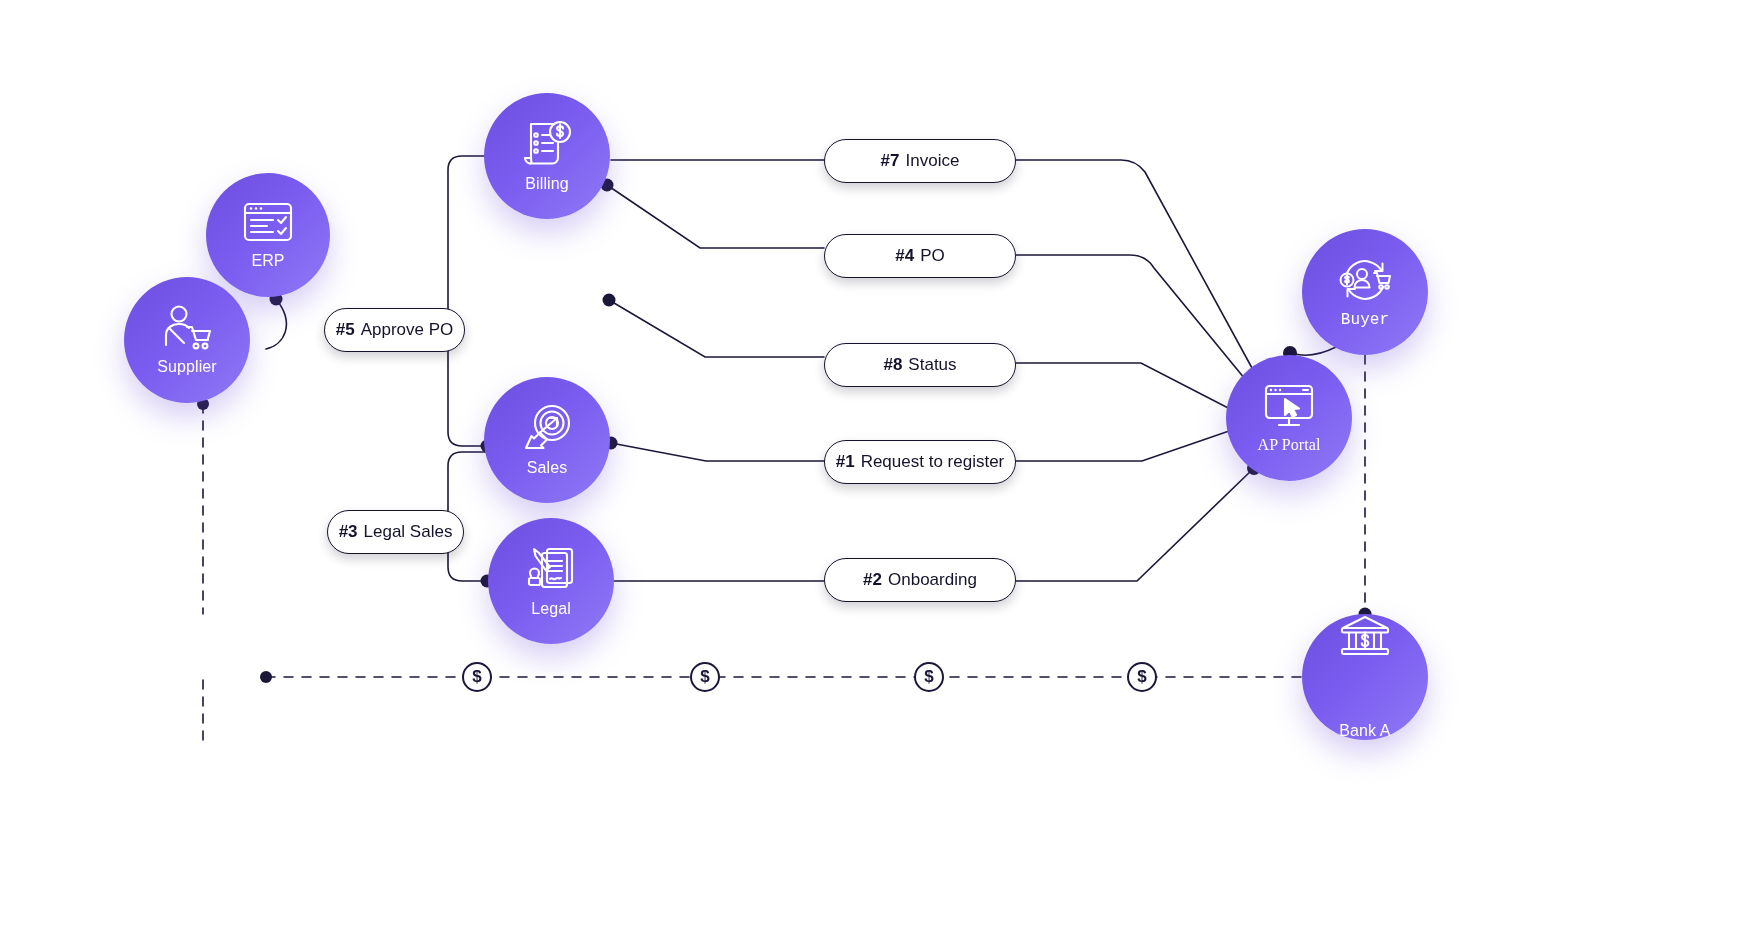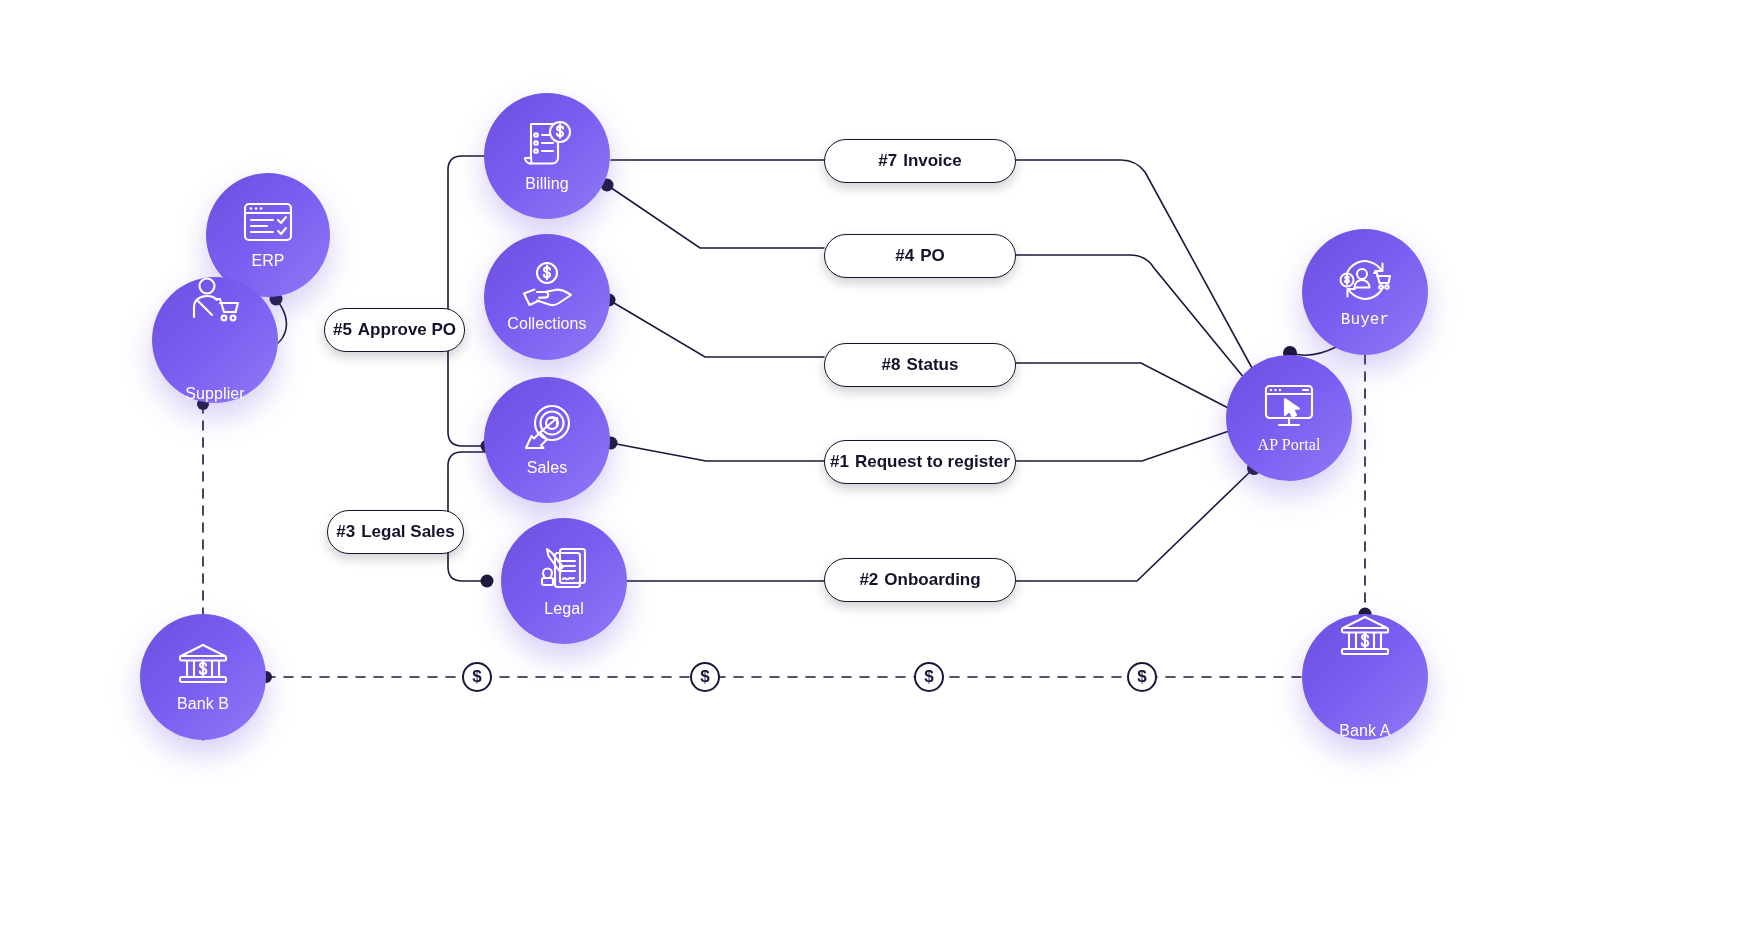--- a/index.html
+++ b/index.html
@@ -53,21 +53,21 @@
     align-items:center;
     justify-content:center;
     padding:0 20px;
     box-sizing:border-box;
     white-space:nowrap;
     color:#14132b;
     font-size:17px;
     z-index:5;
   }
   .pill .num{font-weight:700;margin-right:6px;}
-  .pill .txt{font-weight:700;}
+  .pill .txt{font-weight:400;}
 
   
   .coin{
     position:absolute;
     width:30px;height:30px;
     border-radius:50%;
     background:#ffffff;
     border:2.6px solid #1b1739;
     display:flex;align-items:center;justify-content:center;
     color:#1b1739;
@@ -141,100 +141,71 @@
         <line x1="8" y1="19" x2="30" y2="19"></line>
         <line x1="8" y1="25" x2="24" y2="25"></line>
         <line x1="8" y1="31" x2="30" y2="31"></line>
         <polyline points="35,19 38,22 43,16"></polyline>
         <polyline points="35,30 38,33 43,27"></polyline>
       </svg>
     </span>
     <span class="cap">ERP</span>
   </div>
 
-  <div class="node" style="left:152px;top:277px;width:126px;height:126px;justify-content:space-between;">
+  <div class="node" style="left:124px;top:277px;width:126px;height:126px;">
     <span class="glyph">
       <svg width="50" height="46" viewBox="0 0 50 46" fill="none" stroke="#fff" stroke-width="2.1" stroke-linecap="round" stroke-linejoin="round">
         <circle cx="17" cy="9" r="7.5"></circle>
         <path d="M4 40 V30 C4 23 10 19 17 19 C21 19 25 20.5 27 23"></path>
         <path d="M8 24 L22 38"></path>
         <polyline points="25,22 30,22 34,35 46,35"></polyline>
         <path d="M30,26 L48,26 L45.5,35"></path>
         <circle cx="34" cy="41" r="2.4"></circle>
         <circle cx="43" cy="41" r="2.4"></circle>
       </svg>
     </span>
     <span class="cap">Supplier</span>
   </div>
 
-  <div class="node" style="left:140px;top:614px;width:126px;height:126px;">
-    <span class="glyph">
-      <svg width="52" height="46" viewBox="0 0 52 46" fill="none" stroke="#fff" stroke-width="2.1" stroke-linecap="round" stroke-linejoin="round">
-        <polyline points="4,14 26,3 48,14"></polyline>
-        <rect x="3" y="14" width="46" height="4.5" rx="1.6"></rect>
-        <rect x="3" y="35" width="46" height="5" rx="1.6"></rect>
-        <line x1="10" y1="19" x2="10" y2="35"></line>
-        <line x1="17" y1="19" x2="17" y2="35"></line>
-        <line x1="35" y1="19" x2="35" y2="35"></line>
-        <line x1="42" y1="19" x2="42" y2="35"></line>
-        <path d="M29 23.5 C29 22 27.8 21 26 21 C24.2 21 23 22 23 23.3 C23 26.6 29.3 25.4 29.3 29.2 C29.3 30.8 28 31.8 26 31.8 C24 31.8 22.8 30.7 22.8 29.2"></path>
-        <line x1="26" y1="18.5" x2="26" y2="34"></line>
-      </svg>
-    </span>
-    <span class="cap">Bank B</span>
-  </div>
 
   <div class="node" style="left:484px;top:93px;width:126px;height:126px;">
     <span class="glyph">
       <svg width="50" height="48" viewBox="0 0 50 48" fill="none" stroke="#fff" stroke-width="2.1" stroke-linecap="round" stroke-linejoin="round">
         <path d="M9 4 H36 V38 C36 41 33.5 43.5 30.5 43.5 H8 C10.5 43.5 9 41 9 38 Z"></path>
         <path d="M9 38 H3 C3 41 5.5 43.5 8.5 43.5"></path>
         <circle cx="14" cy="15" r="1.8"></circle>
         <circle cx="14" cy="23" r="1.8"></circle>
         <circle cx="14" cy="31" r="1.8"></circle>
         <line x1="20" y1="15" x2="31" y2="15"></line>
         <line x1="20" y1="23" x2="31" y2="23"></line>
         <line x1="20" y1="31" x2="31" y2="31"></line>
         <circle cx="38" cy="12" r="10" fill="#7a5cf0"></circle>
         <path d="M41 8.6 C41 7.3 39.7 6.4 38 6.4 C36.3 6.4 35.1 7.3 35.1 8.5 C35.1 11.4 41 10.4 41 13.7 C41 15.1 39.8 16 38 16 C36.2 16 35 15.1 35 13.8"></path>
         <line x1="38" y1="4.4" x2="38" y2="18"></line>
       </svg>
     </span>
     <span class="cap">Billing</span>
   </div>
 
-  <div class="node" style="left:484px;top:234px;width:126px;height:126px;">
-    <span class="glyph">
-      <svg width="52" height="46" viewBox="0 0 52 46" fill="none" stroke="#fff" stroke-width="2.1" stroke-linecap="round" stroke-linejoin="round">
-        <circle cx="26" cy="11" r="10"></circle>
-        <path d="M29 7.7 C29 6.4 27.8 5.5 26 5.5 C24.3 5.5 23 6.4 23 7.7 C23 10.6 29 9.6 29 12.8 C29 14.3 27.8 15.2 26 15.2 C24.2 15.2 23 14.2 23 12.9"></path>
-        <line x1="26" y1="3.6" x2="26" y2="17.2"></line>
-        <path d="M16 30 L24 30 C26 30 27.3 31.2 27.3 32.8 C27.3 34.4 26 35.6 24 35.6 H18"></path>
-        <path d="M24 30 L34 28 C38 27 42 28 46 30.5 L50 33 L38 41 C35 43 31 43.5 28 42.5 L16 38.5"></path>
-        <path d="M13.5 27.5 L3 31.5 L8.5 43 L18 38.8"></path>
-      </svg>
-    </span>
-    <span class="cap">Collections</span>
-  </div>
 
   <div class="node" style="left:484px;top:377px;width:126px;height:126px;">
     <span class="glyph">
       <svg width="48" height="48" viewBox="0 0 48 48" fill="none" stroke="#fff" stroke-width="2.1" stroke-linecap="round" stroke-linejoin="round">
         <circle cx="29" cy="19" r="17"></circle>
         <circle cx="29" cy="19" r="11.5"></circle>
         <circle cx="29" cy="19" r="6"></circle>
         <path d="M3 44 L8.5 32 L11 34.5 L17 28.5 L24 35.5 L18 41.5 L20.5 44 Z"></path>
         <line x1="17" y1="28.5" x2="34" y2="14"></line>
         <polyline points="34,22 34,14 26,14"></polyline>
       </svg>
     </span>
     <span class="cap">Sales</span>
   </div>
 
-  <div class="node" style="left:501px;top:518px;width:126px;height:126px;">
+  <div class="node" style="left:488px;top:518px;width:126px;height:126px;">
     <span class="glyph">
       <svg width="50" height="48" viewBox="0 0 50 48" fill="none" stroke="#fff" stroke-width="2.1" stroke-linecap="round" stroke-linejoin="round">
         <rect x="21" y="4" width="25" height="34" rx="2.5"></rect>
         <rect x="16" y="8" width="25" height="34" rx="2.5"></rect>
         <line x1="22" y1="16" x2="36" y2="16"></line>
         <line x1="22" y1="21" x2="36" y2="21"></line>
         <line x1="22" y1="26" x2="36" y2="26"></line>
         <path d="M24 34 C26 31.5 28 36 30 33.5 C31.5 31.8 33 34.5 35 33"></path>
         <path d="M8 4 L13 8 L24 22 L20 25.5 L9.5 11 Z"></path>
         <path d="M4 28 C4 25.5 6 23.5 8.5 23.5 C11 23.5 13 25.5 13 28 C13 30 11.5 31.5 11.5 33 H5.5 C5.5 31.5 4 30 4 28 Z"></path>

